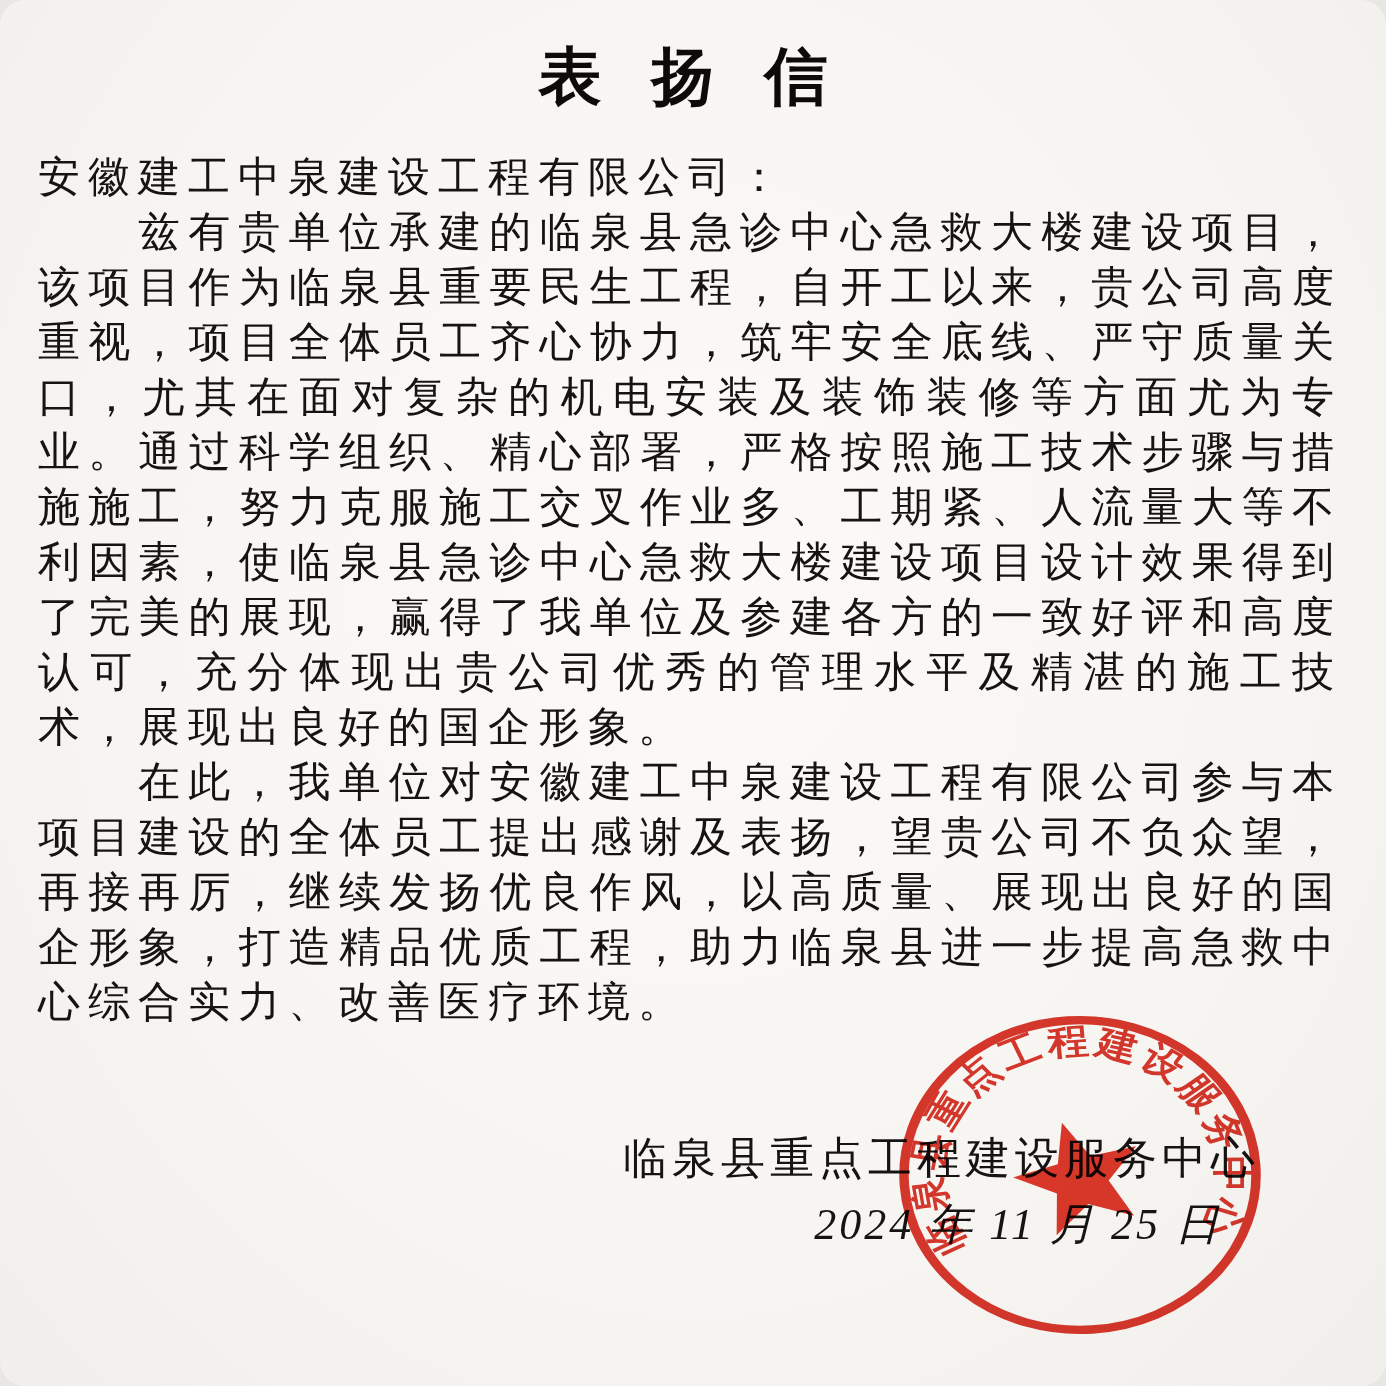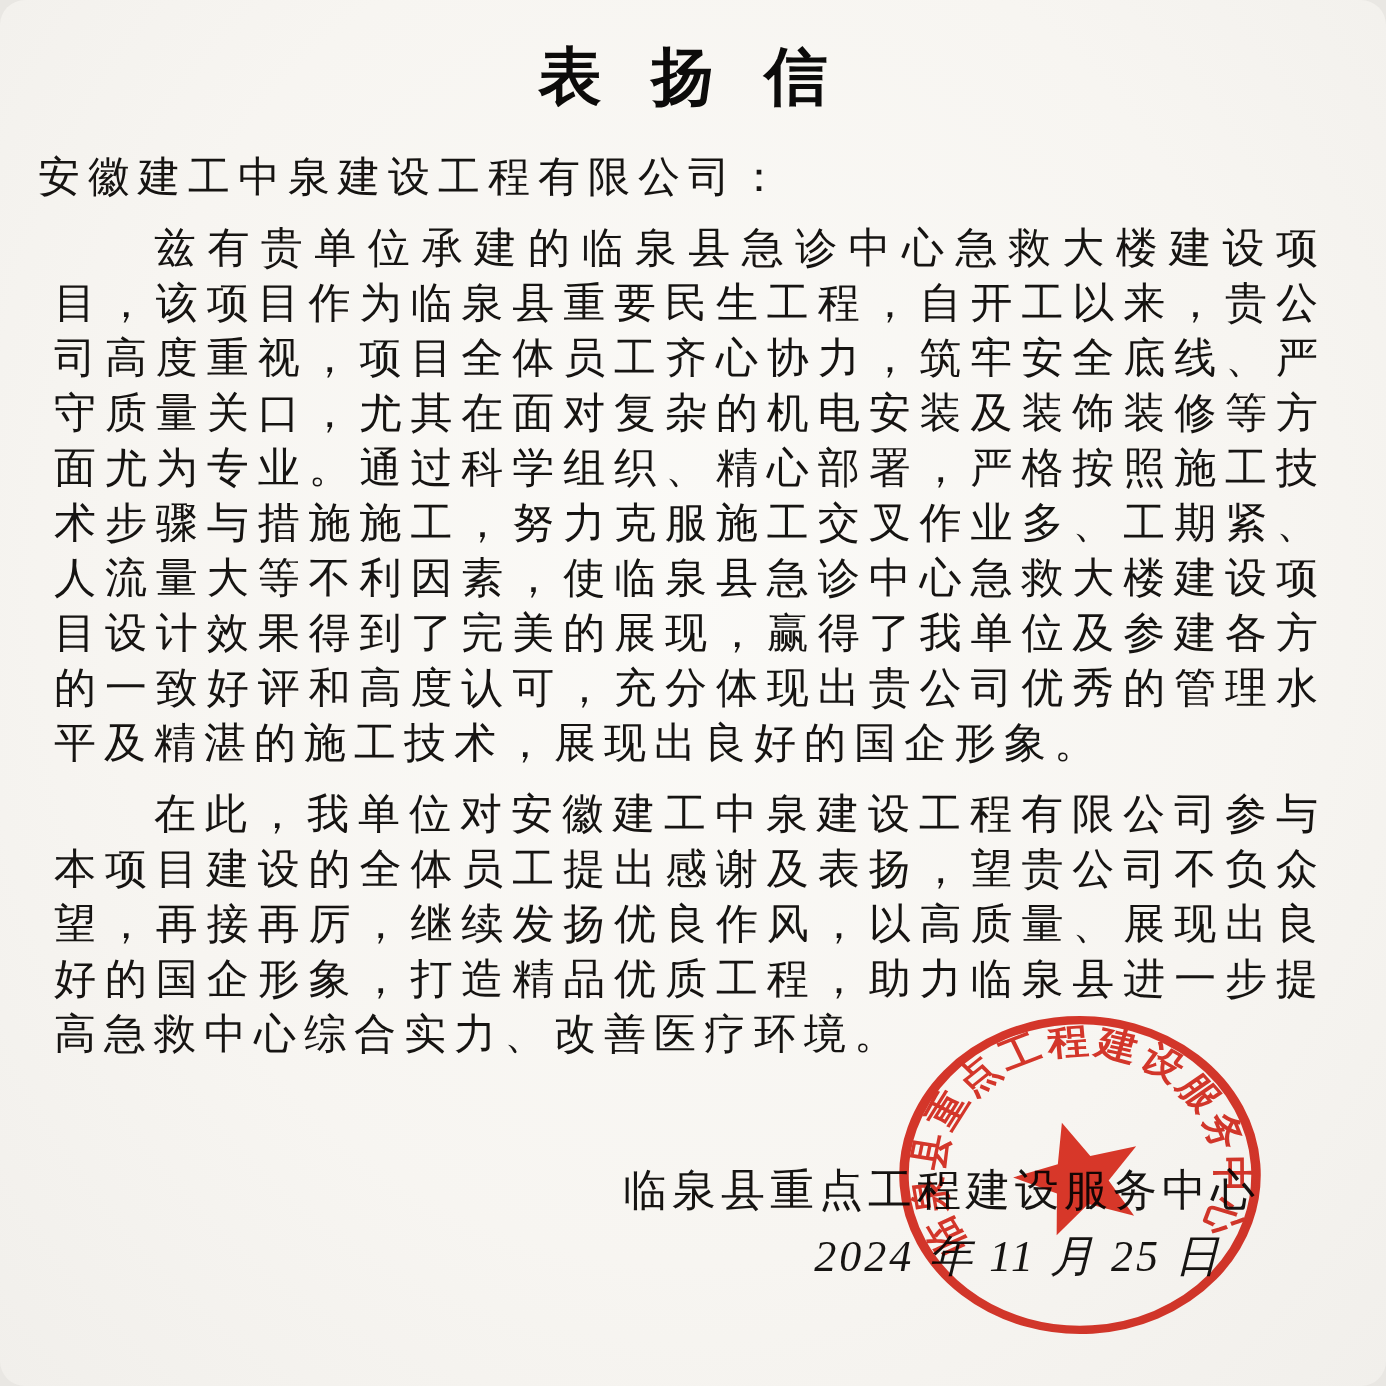--- a/index.html
+++ b/index.html
@@ -37,21 +37,21 @@
     line-height: 55px;
     letter-spacing: 8px;
     text-align: justify;
     text-justify: inter-character;
   }
   .salutation {
     margin: 0;
     font-family: Liberation Serif, serif;
   }
   .para {
-    margin: 16px;
+    margin: 0;
     text-indent: 100px;
   }
   .sig-block {
     margin-top: 98px;
     text-align: right;
     font-size: 44px;
     line-height: 62px;
   }
   .sig-name {
     padding-right: 82px;

